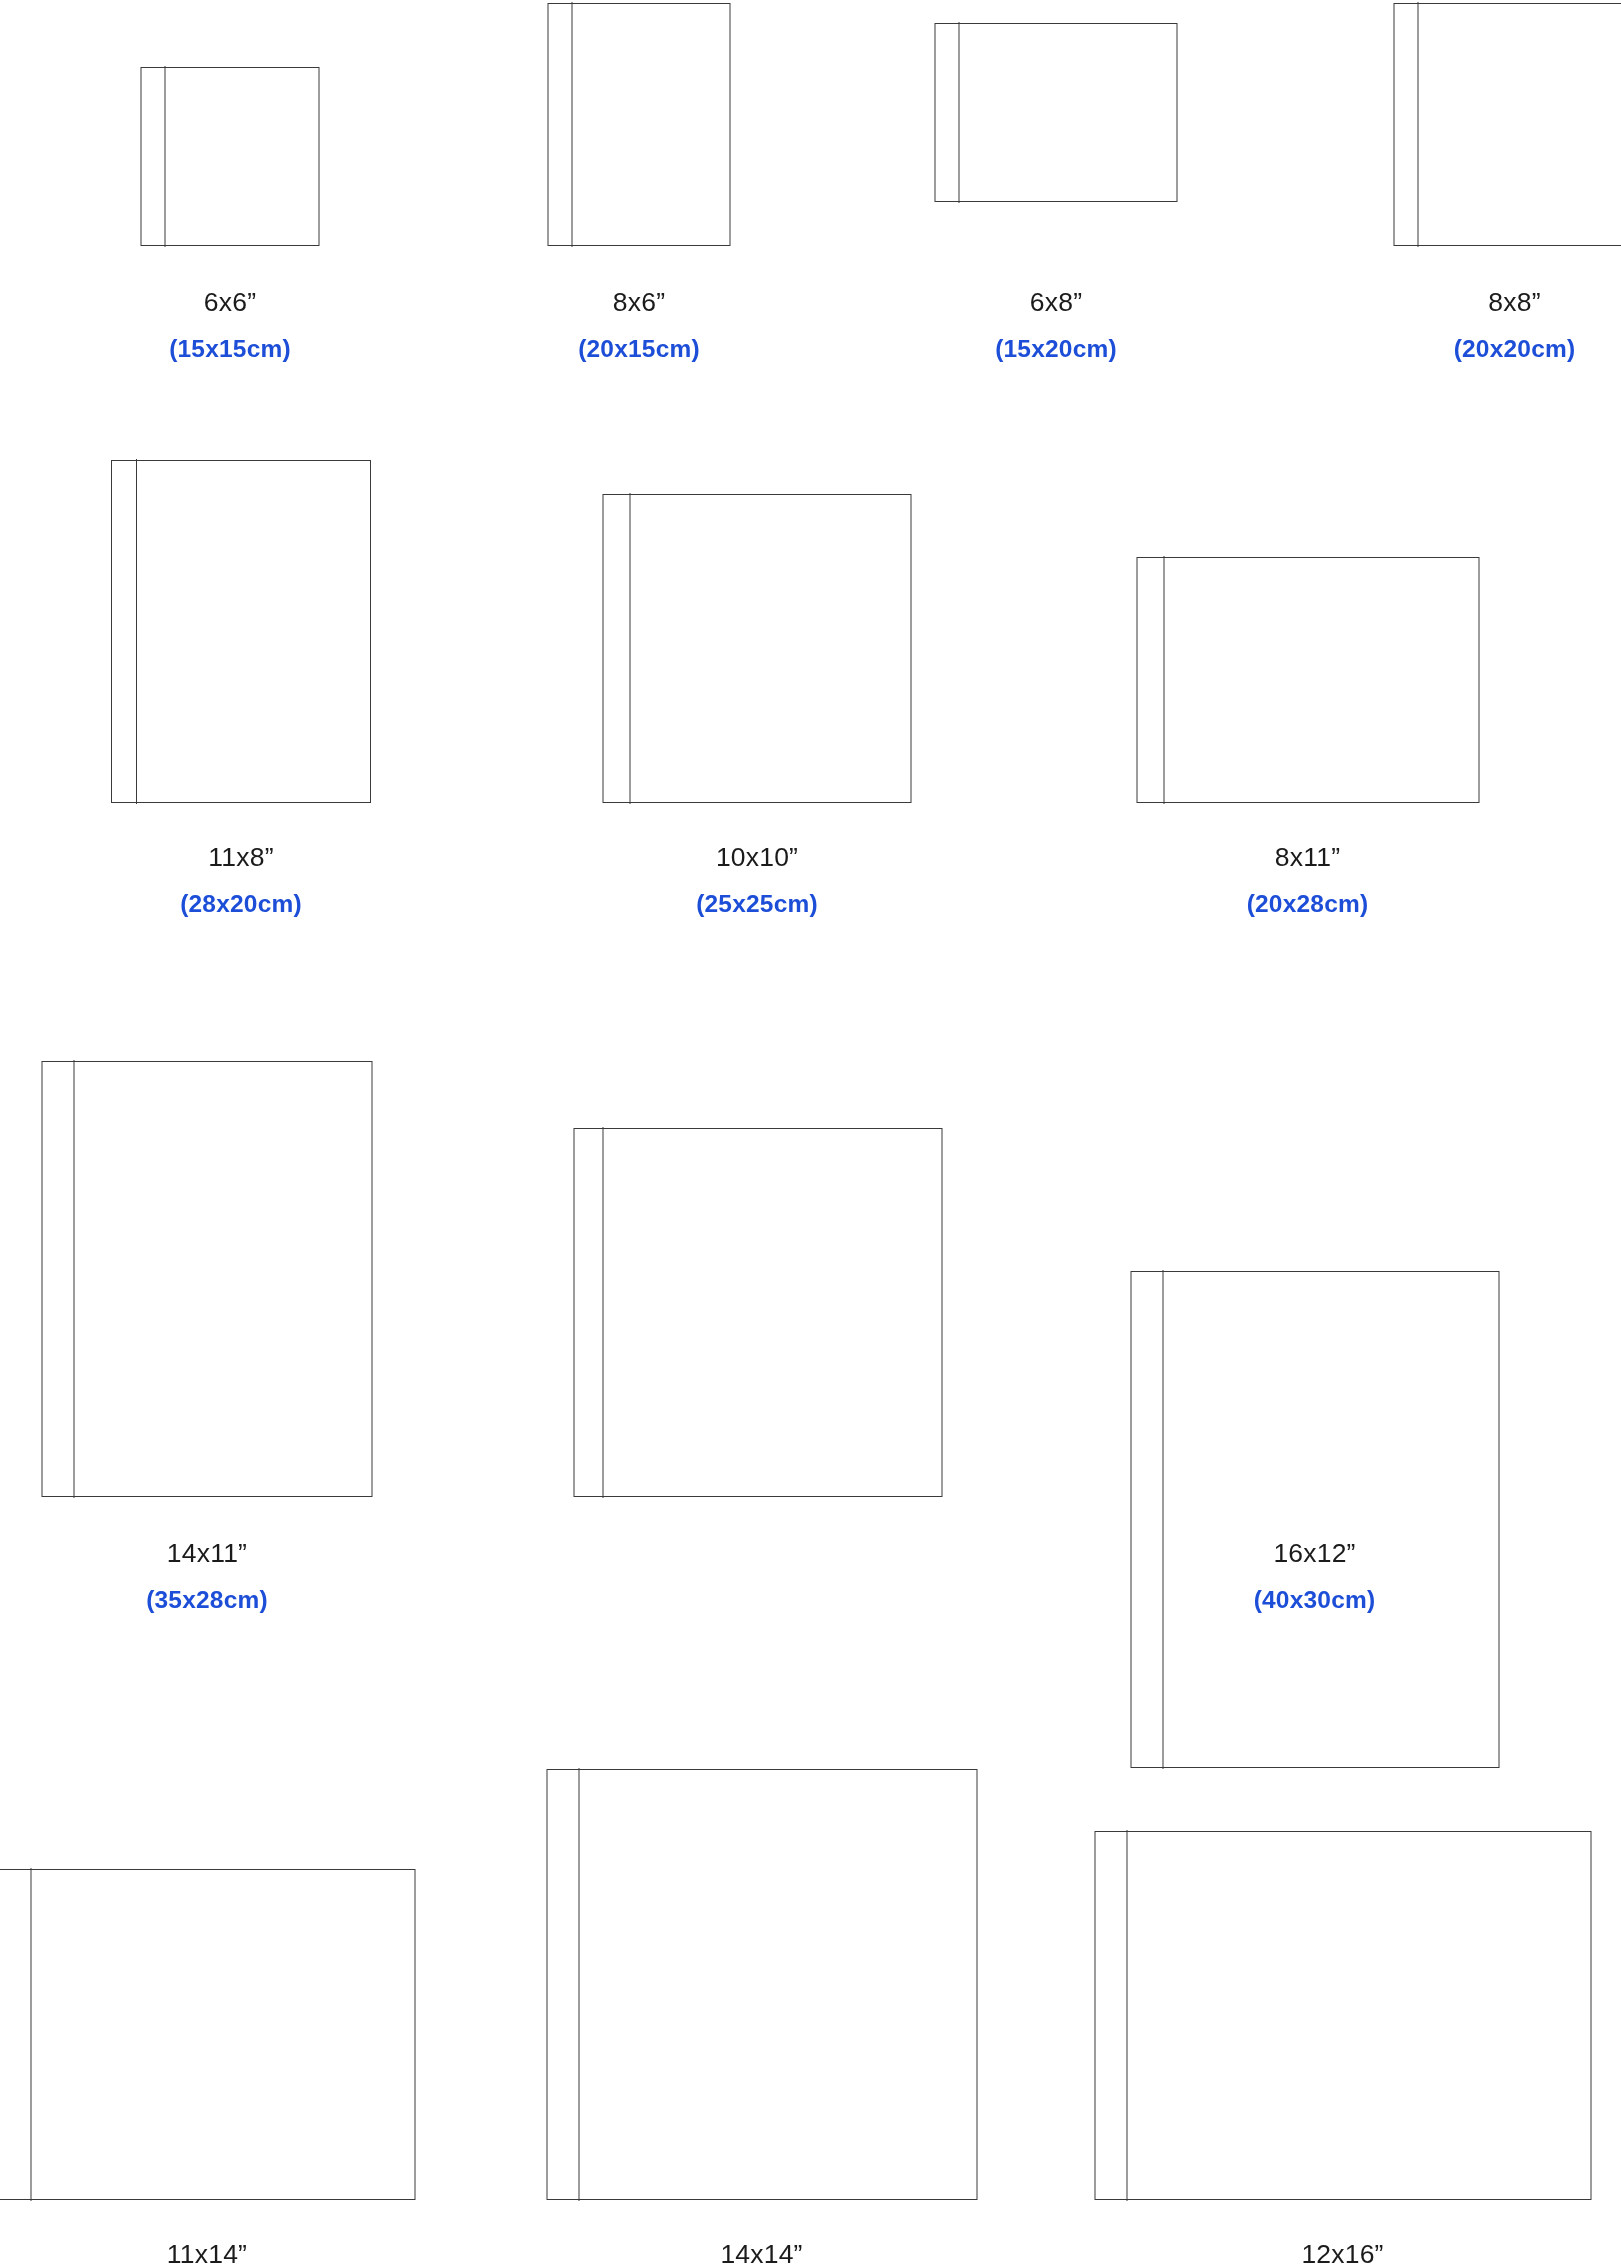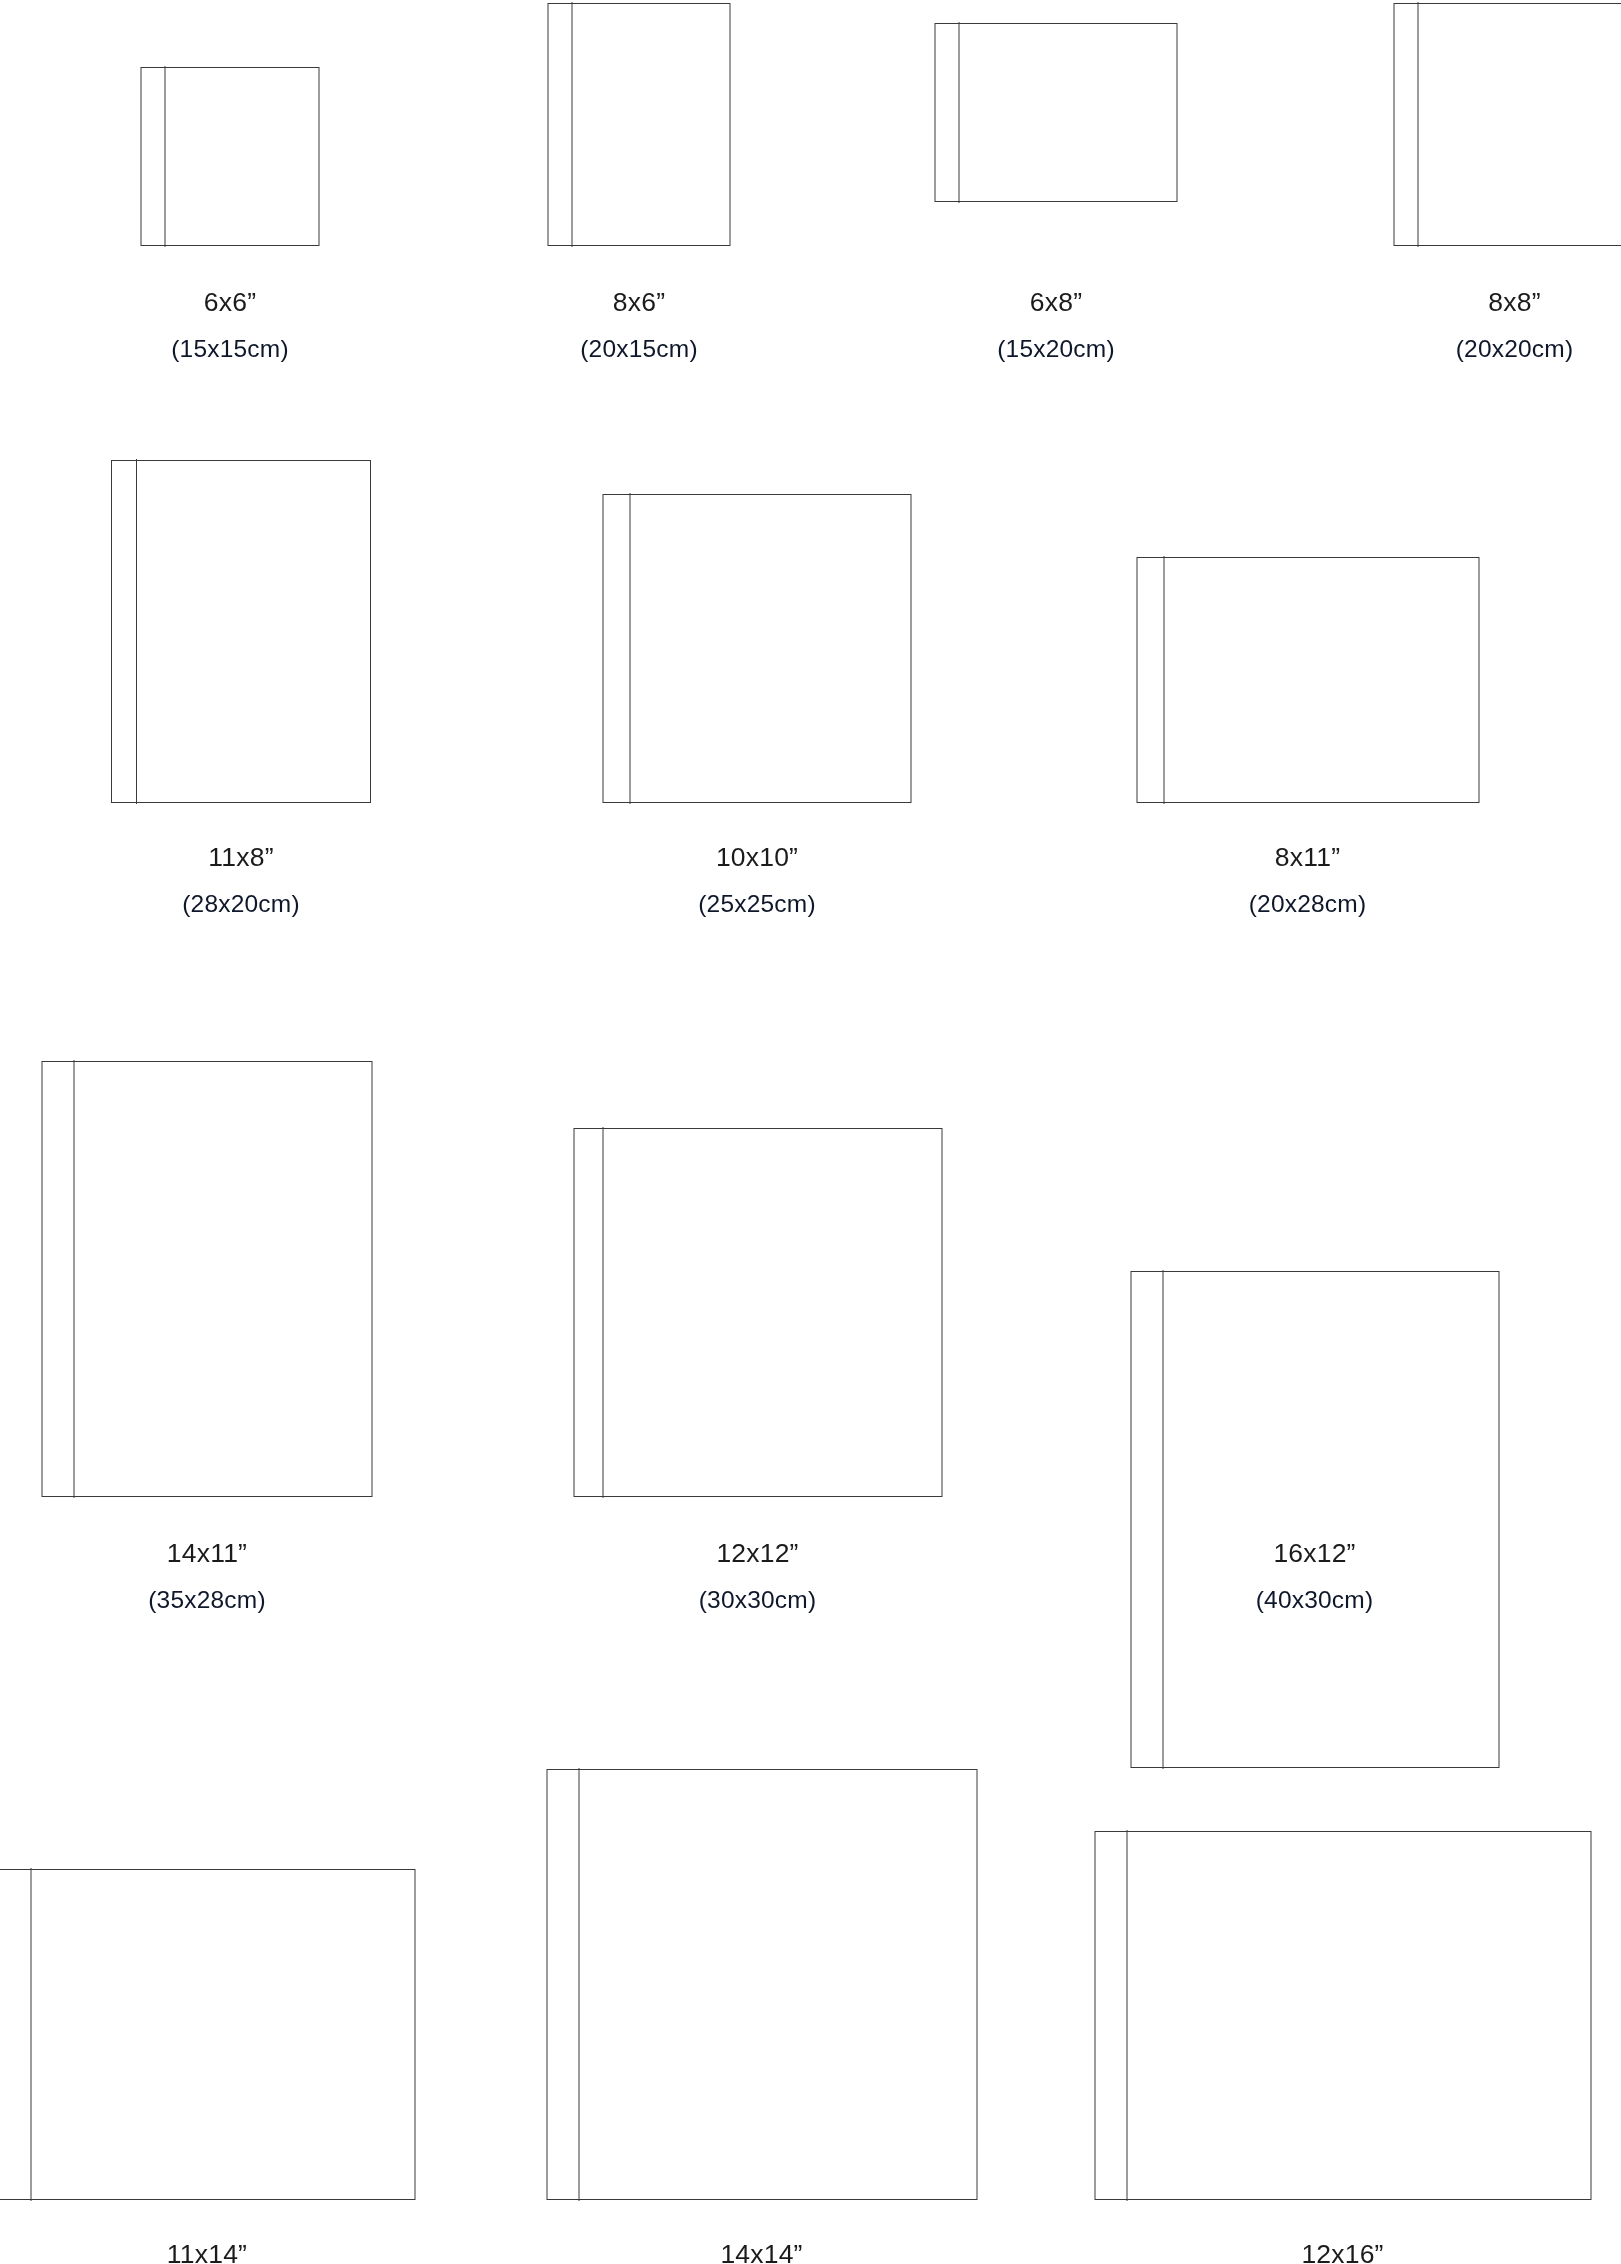--- a/index.html
+++ b/index.html
@@ -70,23 +70,23 @@
     color: #1b1b1b;
     letter-spacing: 0.2px;
     font-weight: 400;
     white-space: nowrap;
   }
 
   .label-cm {
     margin-top: 21.6px;
     font-size: 24.5px;
     line-height: 1.0;
-    color: #0f172a;
+    color: #1d4ed8;
     letter-spacing: 0.2px;
-    font-weight: 400;
+    font-weight: 700;
     white-space: nowrap;
     text-align: center;
   }
 </style>
 </head>
 <body>
 
 <div id="size-grid">
     <div class="size-row" style="top: 0px;">
       <div class="size-cell" style="left: 0px; width: 436px; top: 0px; height: 246px; margin-left: 12px;">
@@ -180,24 +180,20 @@
           <div class="label-inches">14x11”</div>
           <div class="label-cm">(35x28cm)</div>
         </div>
       </div>
       <div class="size-cell" style="left: 543px; width: 429px; top: 0px; height: 1497px;">
         <div class="book-holder">
           <div class="book" style="width: 369px; height: 369px;">
             <div class="book-spine" style="left: 28.6px;"></div>
           </div>
         </div>
-        <div class="labels" style="top: 1540px;">
-          <div class="label-inches">12x12”</div>
-          <div class="label-cm">(30x30cm)</div>
-        </div>
       </div>
       <div class="size-cell" style="left: 1086px; width: 457px; top: 0px; height: 1768px;">
         <div class="book-holder">
           <div class="book" style="width: 369px; height: 497px;">
             <div class="book-spine" style="left: 31px;"></div>
           </div>
         </div>
         <div class="labels" style="top: 1540px;">
           <div class="label-inches">16x12”</div>
           <div class="label-cm">(40x30cm)</div>

